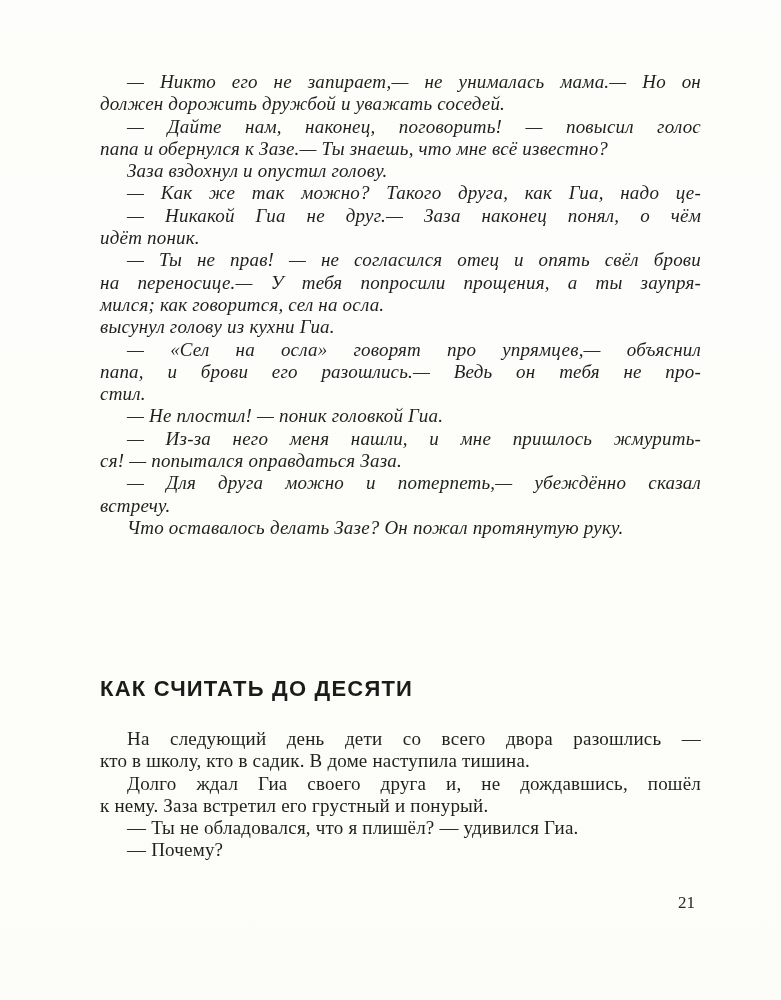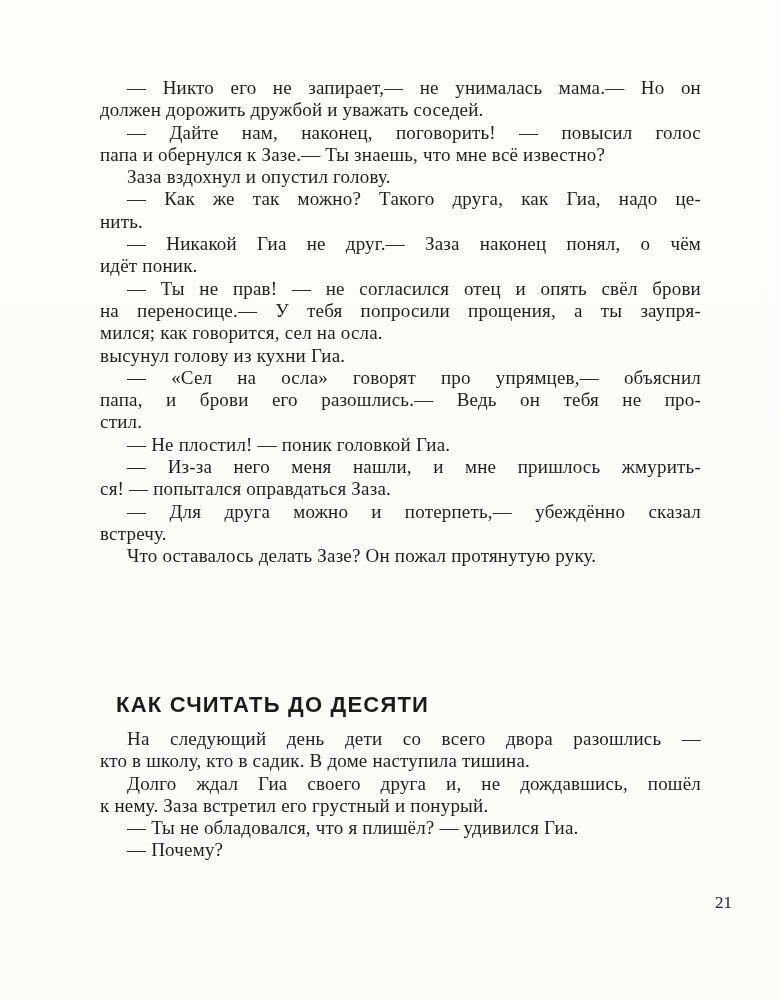--- a/index.html
+++ b/index.html
@@ -21,69 +21,67 @@
     color: #1f1f1f;
   }
   .text-block {
     position: absolute;
     left: 100px;
     width: 601px;
     font-size: 19px;
     line-height: 22.3px;
     letter-spacing: 0.2px;
   }
-  .text-block.pre  { top: 77px;  }
+  .text-block.pre  { top: 71px; font-style: italic;  }
   .text-block.post { top: 728px; }
   .line {
     text-align: justify;
     text-align-last: justify;
     white-space: normal;
   }
   .line.end {
     text-align-last: left;
   }
   .line.indent {
     text-indent: 27px;
   }
   .heading {
     position: absolute;
     left: 100px;
     top: 677px;
-    margin: 16px;
+    margin: 0;
     font-family: "Liberation Sans", sans-serif;
     font-weight: 700;
     font-size: 22px;
     line-height: 24px;
     letter-spacing: 1.2px;
     color: #1b1b1b;
   }
   .page-number {
     position: absolute;
-    left: 708px;
+    left: 678px;
     top: 893px;
     width: 24px;
-    text-align: right;
     font-family: "Liberation Serif", serif;
     font-size: 17px;
     color: #242424;
   }
 </style>
 </head>
 <body>
 
 <main class="page">
 
   <section class="text-block pre">
       <div class="line indent">— Никто его не запирает,— не унималась мама.— Но он</div>
       <div class="line end">должен дорожить дружбой и уважать соседей.</div>
       <div class="line indent">— Дайте нам, наконец, поговорить! — повысил голос</div>
       <div class="line end">папа и обернулся к Зазе.— Ты знаешь, что мне всё известно?</div>
       <div class="line indent end">Заза вздохнул и опустил голову.</div>
       <div class="line indent">— Как же так можно? Такого друга, как Гиа, надо це-</div>
-      <div class="line end">нить.</div>
       <div class="line indent">— Никакой Гиа не друг.— Заза наконец понял, о чём</div>
       <div class="line end">идёт поник.</div>
       <div class="line indent">— Ты не прав! — не согласился отец и опять свёл брови</div>
       <div class="line">на переносице.— У тебя попросили прощения, а ты заупря-</div>
       <div class="line end">мился; как говорится, сел на осла.</div>
       <div class="line end">высунул голову из кухни Гиа.</div>
       <div class="line indent">— «Сел на осла» говорят про упрямцев,— объяснил</div>
       <div class="line">папа, и брови его разошлись.— Ведь он тебя не про-</div>
       <div class="line end">стил.</div>
       <div class="line indent end">— Не плостил! — поник головкой Гиа.</div>

